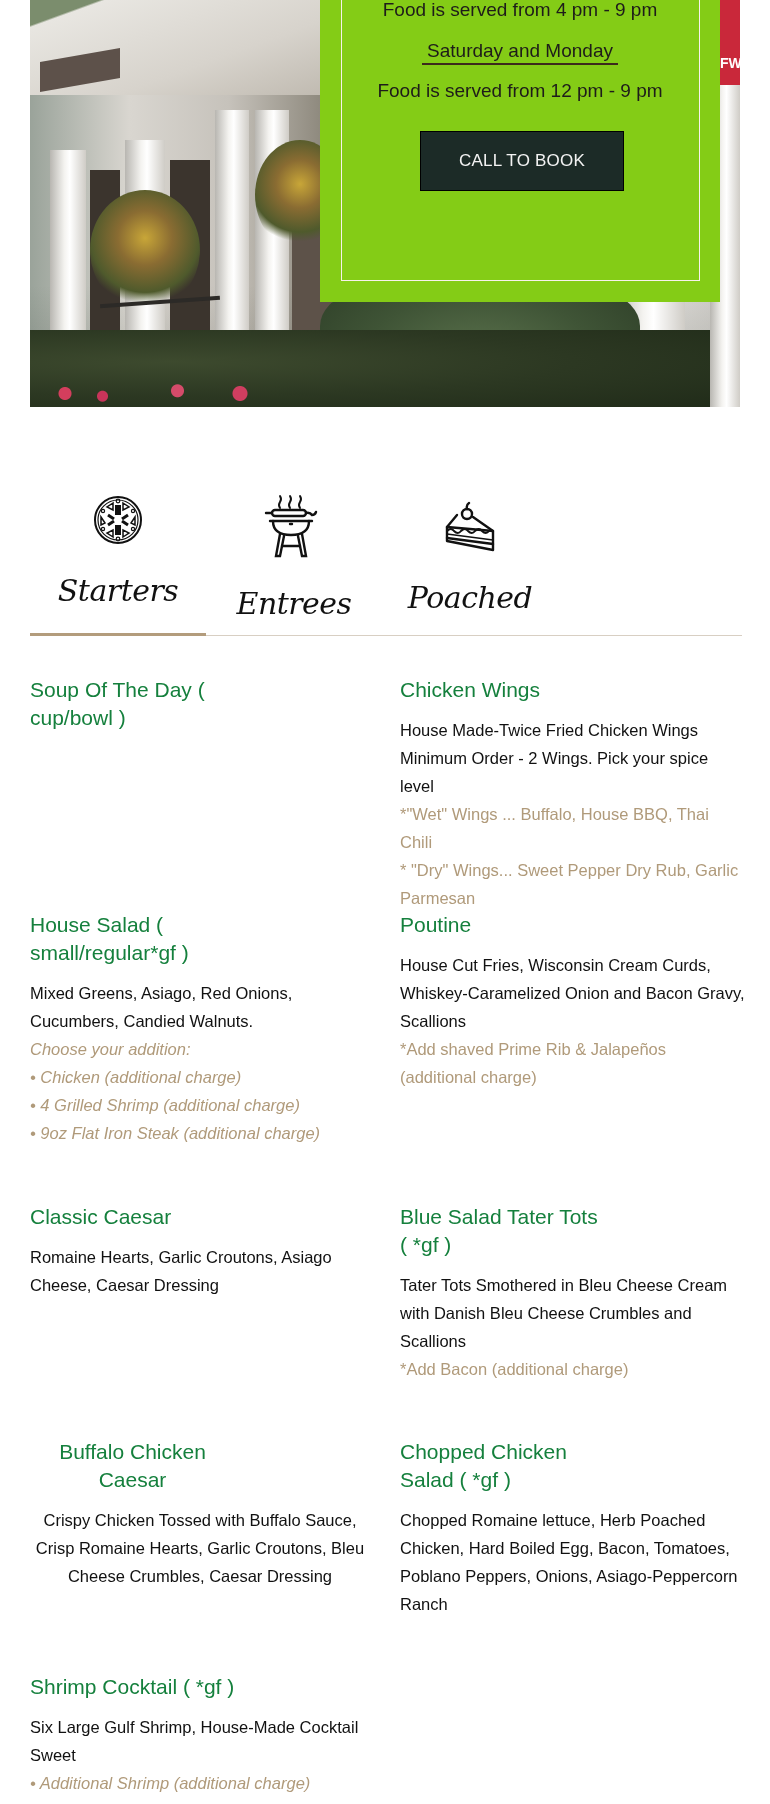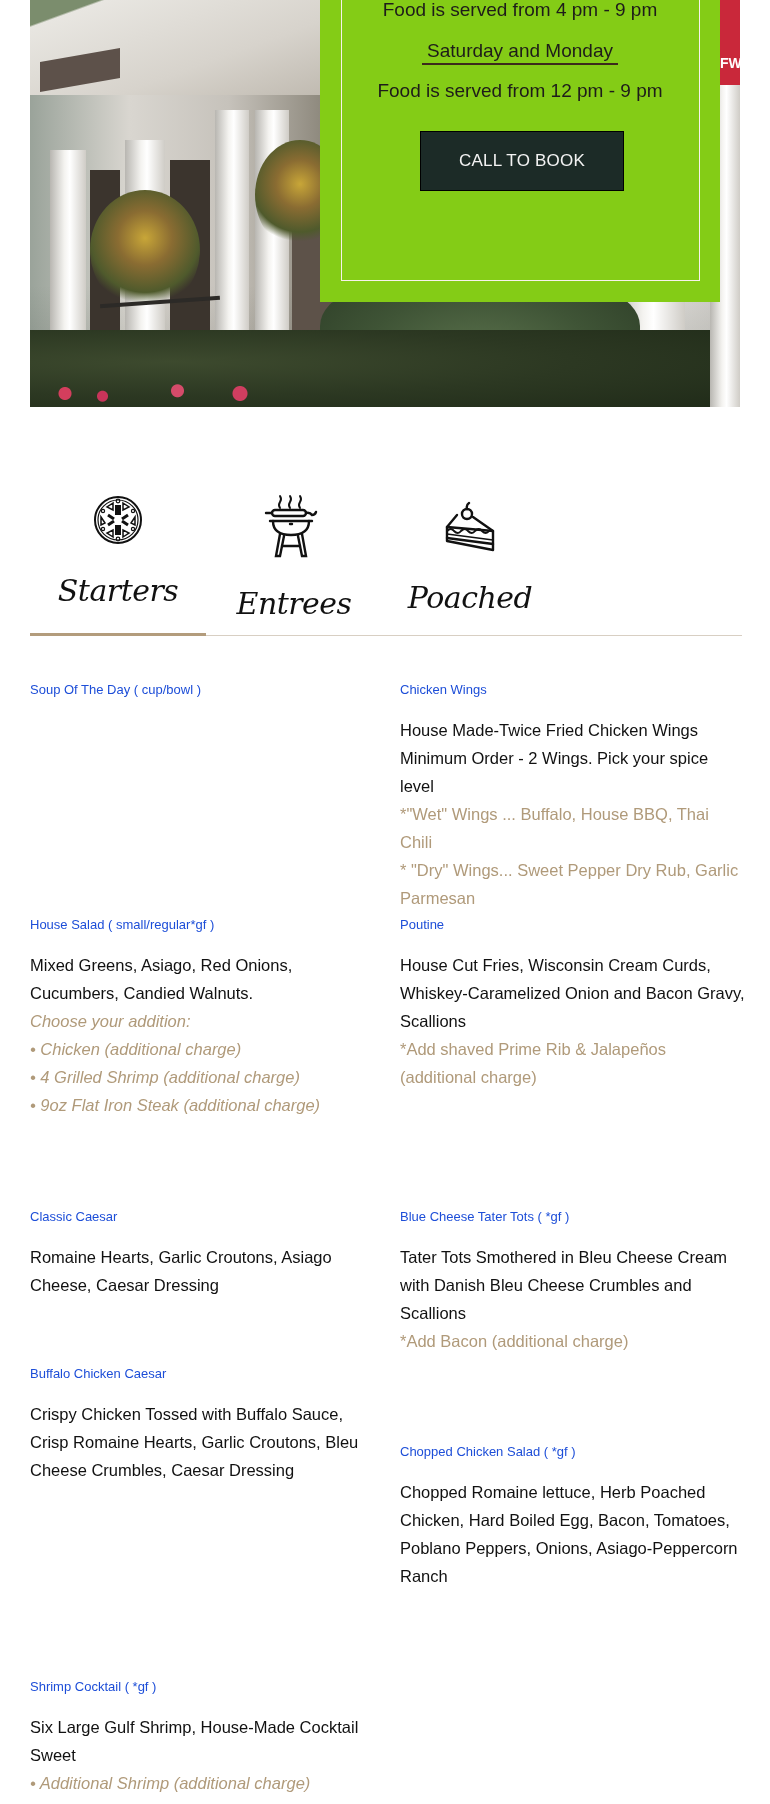--- a/index.html
+++ b/index.html
@@ -81,21 +81,21 @@
   .tab-desserts { left: 352px; width: 176px; height: 155px; }
   .tab-desserts .icon { left: 61px; top: 21px; }
   .tab-desserts .label { left: 0; width: 176px; top: 100px; }
   .tabs-line { position: absolute; left: 0; top: 155px; width: 712px; height: 1px; background: #d8cfc3; }
   .tabs-active { position: absolute; left: 0; top: 153px; width: 176px; height: 3px; background: #b39c7c; }
 
   
   .menu { position: absolute; left: 30px; top: 0; width: 712px; }
   .item { position: absolute; width: 340px; }
   .item .title {
-    max-width: 205px; font-size: 13px; line-height: 28px; color: #1d4ed8;
+    max-width: 205px; font-size: 21px; line-height: 28px; color: #15803d;
     font-family: "Liberation Sans", sans-serif;
   }
   .item .desc { margin-top: 12px; font-size: 16.5px; line-height: 28px; color: #111; font-family: "Liberation Sans", sans-serif; }
   .item .note { font-size: 16.5px; line-height: 28px; color: #b09a7a; font-family: "Liberation Sans", sans-serif; }
   .item .note.italic { font-style: italic; }
   .col-left { left: 0; }
   .col-right { left: 370px; width: 345px; }
 </style>
 </head>
 <body>
@@ -214,26 +214,26 @@
     <div class="desc">House Cut Fries, Wisconsin Cream Curds, Whiskey-Caramelized Onion and Bacon Gravy, Scallions</div>
     <div class="note">*Add shaved Prime Rib &amp; Jalapeños (additional charge)</div>
   </div>
 
   <div class="item col-left" style="top:1203px;">
     <div class="title">Classic Caesar</div>
     <div class="desc">Romaine Hearts, Garlic Croutons, Asiago Cheese, Caesar Dressing</div>
   </div>
 
   <div class="item col-right" style="top:1203px;">
-    <div class="title">Blue Cheese Tater Tots ( *gf )</div>
+    <div class="title">Blue Salad Tater Tots ( *gf )</div>
     <div class="desc">Tater Tots Smothered in Bleu Cheese Cream with Danish Bleu Cheese Crumbles and Scallions</div>
     <div class="note">*Add Bacon (additional charge)</div>
   </div>
 
-  <div class="item col-left" style="top:1360px;">
+  <div class="item col-left" style="top:1438px;text-align:center;">
     <div class="title">Buffalo Chicken Caesar</div>
     <div class="desc">Crispy Chicken Tossed with Buffalo Sauce, Crisp Romaine Hearts, Garlic Croutons, Bleu Cheese Crumbles, Caesar Dressing</div>
   </div>
 
   <div class="item col-right" style="top:1438px;">
     <div class="title">Chopped Chicken Salad ( *gf )</div>
     <div class="desc">Chopped Romaine lettuce, Herb Poached Chicken, Hard Boiled Egg, Bacon, Tomatoes, Poblano Peppers, Onions, Asiago-Peppercorn Ranch</div>
   </div>
 
   <div class="item col-left" style="top:1673px;">

